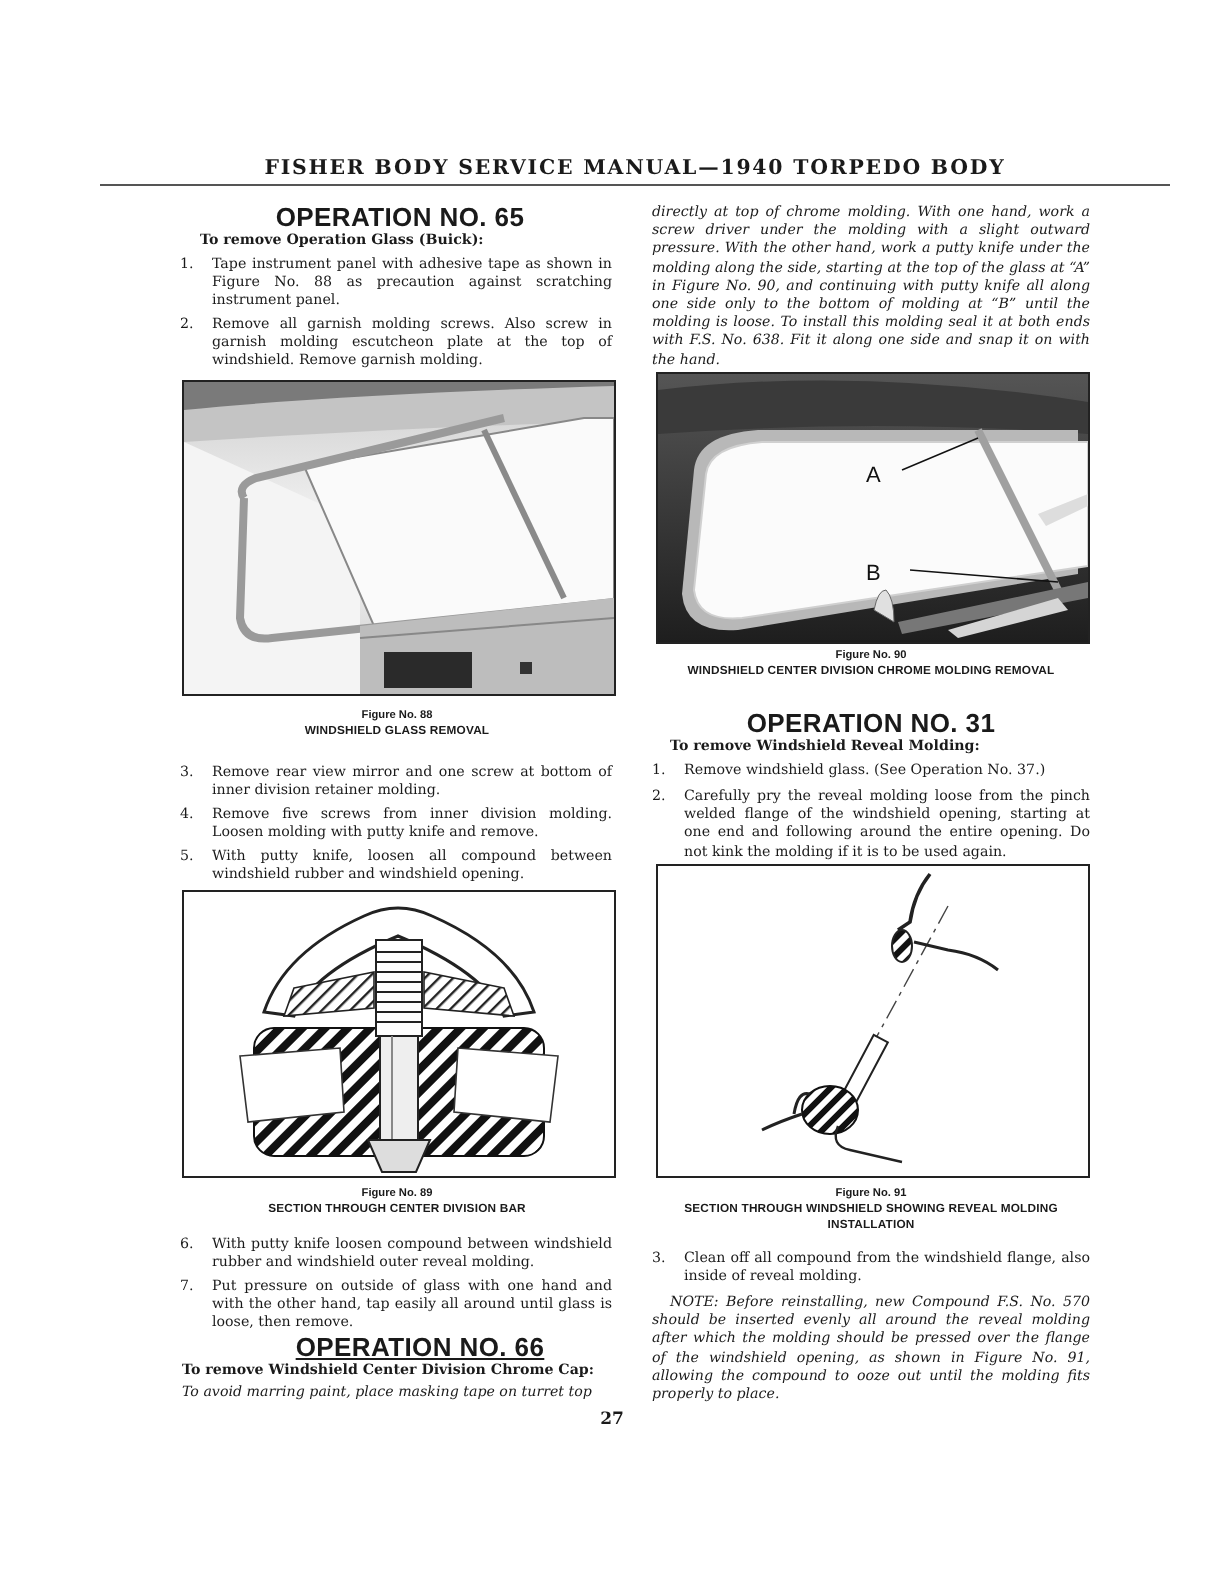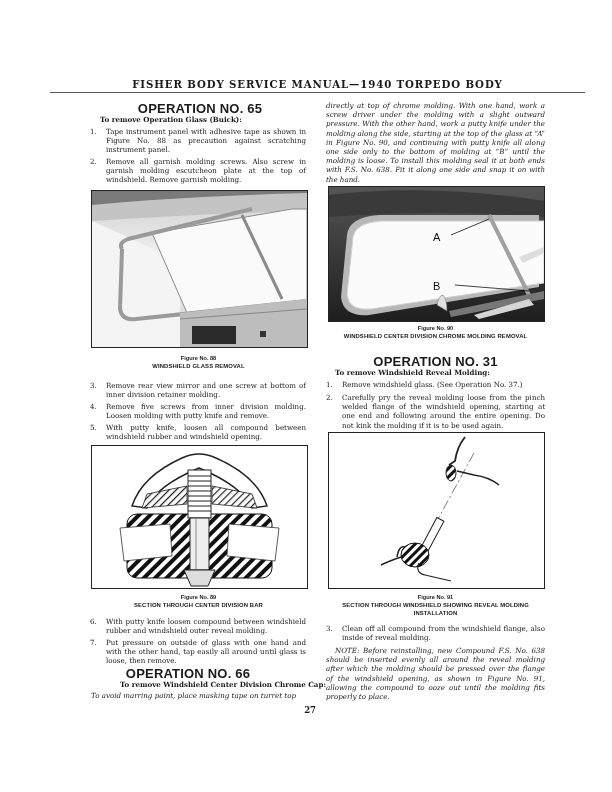--- a/index.html
+++ b/index.html
@@ -30,21 +30,21 @@
     position: absolute; text-align: center; font-weight: bold;
     font-family: "Liberation Sans", "DejaVu Sans", sans-serif; font-size: 5.6px; line-height: 8.2px;
   }
   .fig-caption {
     position: absolute; text-align: center; font-weight: bold;
     font-family: "Liberation Sans", "DejaVu Sans", sans-serif; font-size: 5.9px; line-height: 8.4px;
     letter-spacing: 0.1px;
   }
   .figure { position: absolute; border: 1px solid #222; overflow: hidden; }
   .page-number {
-    position: absolute; left: 296px; top: 705px; width: 20px; text-align: right;
+    position: absolute; left: 296px; top: 705px; width: 20px; text-align: center;
     font-weight: bold; font-size: 8.5px;
   }
 </style>
 </head>
 <body>
 
 <div class="page-header">FISHER BODY SERVICE MANUAL—1940 TORPEDO BODY</div>
 <div class="header-rule"></div>
 
 <div class="op-title" style="left:100px; top:101px; width:200px;">OPERATION NO. 65</div>
@@ -129,22 +129,22 @@
 
 <div class="item" style="left:106px; top:617px; width:200px;">
   <span class="num">6.</span>
   <span>With putty knife loosen compound between windshield rubber and windshield outer reveal molding.</span>
 </div>
 <div class="item" style="left:106px; top:638px; width:200px;">
   <span class="num">7.</span>
   <span>Put pressure on outside of glass with one hand and with the other hand, tap easily all around until glass is loose, then remove.</span>
 </div>
 
-<div class="op-title" style="left:88px; top:666px; width:200px;">OPERATION NO. 66</div>
-<div class="subhead" style="left:91px; top:680px;margin-left:29px;">To remove Windshield Center Division Chrome Cap:</div>
+<div class="op-title" style="left:110px; top:666px; width:200px;text-decoration:underline;">OPERATION NO. 66</div>
+<div class="subhead" style="left:91px; top:680px;">To remove Windshield Center Division Chrome Cap:</div>
 <div class="para" style="left:91px; top:691px; width:220px; text-indent:0;">To avoid marring paint, place masking tape on turret top</div>
 
 <div class="para" style="left:326px; top:101px; width:219px;">directly at top of chrome molding. With one hand, work a screw driver under the molding with a slight outward pressure. With the other hand, work a putty knife under the molding along the side, starting at the top of the glass at “A” in Figure No. 90, and continuing with putty knife all along one side only to the bottom of molding at “B” until the molding is loose. To install this molding seal it at both ends with F.S. No. 638. Fit it along one side and snap it on with the hand.</div>
 
 <div class="figure" style="left:328px; top:186px; width:215px; height:134px; background:#2e2e2e;">
   <svg width="215" height="134" viewBox="0 0 215 134">
     <defs>
       <linearGradient id="roof" x1="0" y1="0" x2="0" y2="1">
         <stop offset="0" stop-color="#555"></stop>
           <stop offset="1" stop-color="#1e1e1e"></stop>
@@ -199,15 +199,15 @@
     <path d="M90 130 Q86 140 96 142 L122 148" stroke="#222" stroke-width="1.2" fill="none"></path>
   </svg>
 </div>
 <div class="fig-label" style="left:326px; top:593px; width:219px;">Figure No. 91</div>
 <div class="fig-caption" style="left:340px; top:601px; width:191px;">SECTION THROUGH WINDSHIELD SHOWING REVEAL MOLDING INSTALLATION</div>
 
 <div class="item" style="left:342px; top:624px; width:203px;">
   <span class="num">3.</span>
   <span>Clean off all compound from the windshield flange, also inside of reveal molding.</span>
 </div>
-<div class="para" style="left:326px; top:646px; width:219px; text-indent:9px;">NOTE: Before reinstalling, new Compound F.S. No. 638 should be inserted evenly all around the reveal molding after which the molding should be pressed over the flange of the windshield opening, as shown in Figure No. 91, allowing the compound to ooze out until the molding fits properly to place.</div>
+<div class="para" style="left:326px; top:646px; width:219px; text-indent:9px;">NOTE: Before reinstalling, new Compound F.S. No. 570 should be inserted evenly all around the reveal molding after which the molding should be pressed over the flange of the windshield opening, as shown in Figure No. 91, allowing the compound to ooze out until the molding fits properly to place.</div>
 
 <div class="page-number">27</div>
 
 </body></html>

